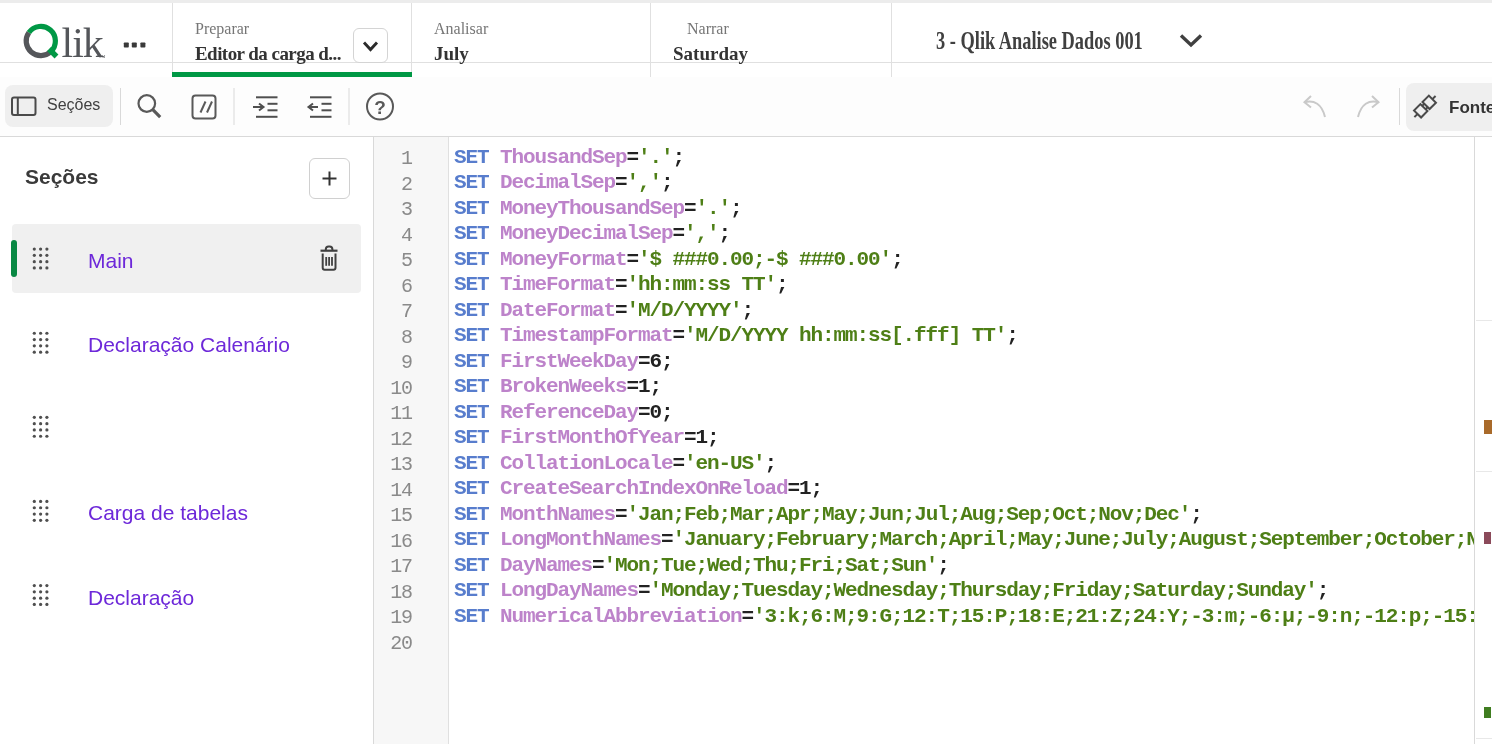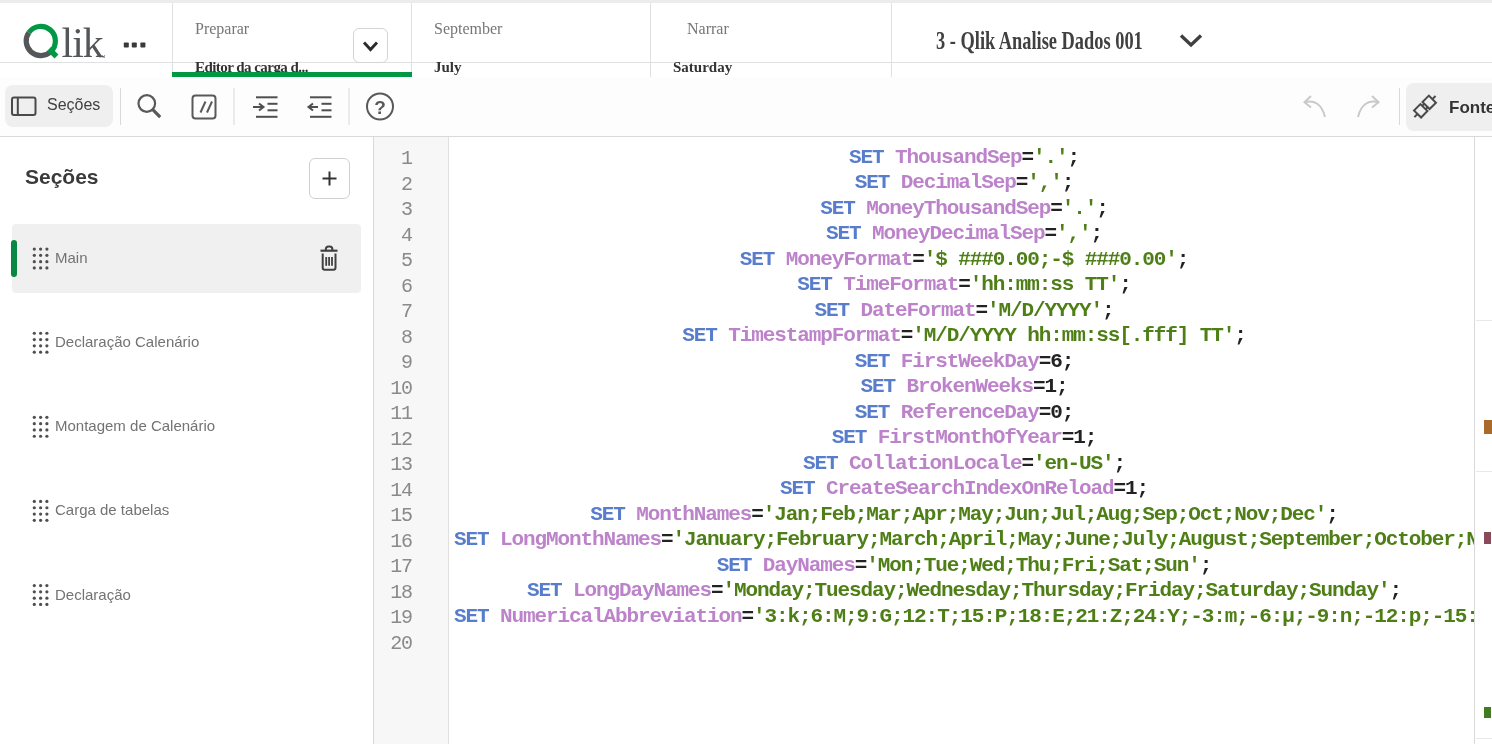--- a/index.html
+++ b/index.html
@@ -7,49 +7,49 @@
     font-family:"Liberation Sans", sans-serif; }
   .abs { position:absolute; }
   #stage { position:relative; width:1492px; height:744px; }
   .vline { position:absolute; width:1px; background:#e0e0e0; }
   .hline { position:absolute; height:1px; background:#e8e8e8; }
 
   
   #topstrip { left:0; top:0; width:1492px; height:3px; background:#ececec; }
   #topbar { left:0; top:3px; width:1492px; height:60px; background:#fff; border-bottom:1px solid #e0e0e0;font-family:Liberation Serif, serif; }
   .tabsub { position:absolute; font-size:16px; color:#767676; top:17px; }
-  .tabmain { position:absolute; font-size:15px; font-weight:bold; color:#333; top:56px; }
+  .tabmain { position:absolute; font-size:19px; font-weight:bold; color:#333; top:40px; }
   #greenline { left:172px; top:69px; width:240px; height:5px; background:#009845; }
   #chevbtn { left:353px; top:25px; width:35px; height:35px; border:1px solid #d4d4d4; border-radius:6px; background:#fff; }
   #apptitle { left:936px; top:23.5px; width:330px; font-size:24.5px; font-weight:bold; color:#404040; transform:scaleX(0.75); transform-origin:left top; white-space:nowrap; }
 
   
   #toolbar { left:0; top:77px; width:1492px; height:60px; background:#fdfdfd; border-bottom:1px solid #d9d9d9; }
   .tsep { position:absolute; width:1px; background:#d9d9d9; top:11px; height:37px; }
   #secbtn { left:5px; top:8px; width:108px; height:42px; background:#efefef; border-radius:8px; }
   #secbtn span { position:absolute; left:42px; top:11px; font-size:16px; color:#404040; }
   #fontebtn { left:1406px; top:6px; width:96px; height:48px; background:#efefef; border-radius:8px; }
   #fontebtn span { position:absolute; left:43px; top:15px; font-size:17px; font-weight:bold; color:#333; white-space:nowrap; }
 
   
   #sidebar { left:0; top:137px; width:374px; height:607px; background:#fff; border-right:1px solid #d9d9d9; }
   #sechead { position:absolute; left:25px; top:28px; font-size:21px; font-weight:bold; color:#3a3a3a; }
   #plusbtn { position:absolute; left:309px; top:21px; width:41px; height:41px; border:1px solid #d0d0d0; border-radius:6px; background:#fff; }
-  .item { position:absolute; left:55px; font-size:15px; color:#737373; }
+  .item { position:absolute; left:88px; font-size:21px; color:#6d28d9; }
   #mainitem { position:absolute; left:12px; top:87px; width:349px; height:69px; background:#f0f0f0; border-radius:4px; }
   #greenbar { position:absolute; left:11px; top:103px; width:6px; height:37px; background:#098843; border-radius:3px; }
 
   
   #gutter { left:374px; top:137px; width:74.5px; height:607px; background:#f7f7f7; border-right:1px solid #e0e0e0; }
   #gutnums { position:absolute; left:0; top:9px; width:38px; text-align:right;
     font-family:"Liberation Mono", monospace; font-size:20px; line-height:25.5px;
     color:#8a8a8a; letter-spacing:-1.1px; }
   #code { left:454px; top:144.5px; width:1020px; height:600px; overflow:hidden;
     font-family:"Liberation Mono", monospace; font-size:21px; font-weight:bold;
-    line-height:25.5px; letter-spacing:-1.1px; white-space:pre; color:#222;text-align:center; }
+    line-height:25.5px; letter-spacing:-1.1px; white-space:pre; color:#222; }
   .k { color:#587dcd; } 
   .v { color:#bd83ca; } 
   .s { color:#4e7f16; } 
 
   
   #rpanel { left:1475px; top:137px; width:17px; height:607px; background:#fff; border-left:1px solid #d9d9d9; margin-left:-1px; }
 </style>
 </head>
 <body>
 <div id="stage">
@@ -71,21 +71,21 @@
     <div class="vline" style="left:650px;top:0;height:74px"></div>
     <div class="vline" style="left:891px;top:0;height:74px"></div>
     <div class="tabsub" style="left:195px">Preparar</div>
     <div class="tabmain" style="left:195px;letter-spacing:-0.55px">Editor da carga d...</div>
     <div class="abs" id="chevbtn">
       <svg width="33" height="34">
           <path d="M10 13.5 L16.5 20.5 L23 13.5" fill="none" stroke="#2b2b2b" stroke-width="2.9"></path>
         </svg>
     </div>
     <div class="abs" id="greenline"></div>
-    <div class="tabsub" style="left:434px">September</div>
+    <div class="tabsub" style="left:434px">Analisar</div>
     <div class="tabmain" style="left:434px">July</div>
     <div class="tabsub" style="left:687px">Narrar</div>
     <div class="tabmain" style="left:673px">Saturday</div>
     <div class="abs" id="apptitle">3 - Qlik Analise Dados 001</div>
     <svg class="abs" style="left:1178px;top:28px" width="28" height="24">
       <path d="M3 4.5 L13 14 L23 4.5" fill="none" stroke="#404040" stroke-width="3.4"></path>
     </svg>
   </div>
 
   <div class="abs" id="toolbar">
@@ -233,21 +233,20 @@
         <path d="M325.8 114.5 v-1.2 a2.8 2.8 0 0 1 2.8 -2.8 h1 a2.8 2.8 0 0 1 2.8 2.8 v1.2"></path>
         <line x1="320.5" y1="114.7" x2="337.5" y2="114.7" stroke-width="2.2"></line>
         <path d="M322.7 117.5 v14.2 a2 2 0 0 0 2 2 h8.8 a2 2 0 0 0 2 -2 v-14.2"></path>
         <line x1="326.2" y1="121" x2="326.2" y2="129.8" stroke-width="1.8"></line>
         <line x1="329.1" y1="121" x2="329.1" y2="129.8" stroke-width="1.8"></line>
         <line x1="332" y1="121" x2="332" y2="129.8" stroke-width="1.8"></line>
       </g>
     </svg>
     <div class="item" style="top:112px">Main</div>
     <div class="item" style="top:196px">Declaração Calenário</div>
-    <div class="item" style="top:280px">Montagem de Calenário</div>
     <div class="item" style="top:364px">Carga de tabelas</div>
     <div class="item" style="top:449px">Declaração</div>
   </div>
 
   <div class="abs" id="gutter">
     <div id="gutnums">1<br>2<br>3<br>4<br>5<br>6<br>7<br>8<br>9<br>10<br>11<br>12<br>13<br>14<br>15<br>16<br>17<br>18<br>19<br>20</div>
   </div>
 
   <div class="abs" id="code"><div><span class="k">SET</span> <span class="v">ThousandSep</span>=<span class="s">'.'</span>;</div><div><span class="k">SET</span> <span class="v">DecimalSep</span>=<span class="s">','</span>;</div><div><span class="k">SET</span> <span class="v">MoneyThousandSep</span>=<span class="s">'.'</span>;</div><div><span class="k">SET</span> <span class="v">MoneyDecimalSep</span>=<span class="s">','</span>;</div><div><span class="k">SET</span> <span class="v">MoneyFormat</span>=<span class="s">'$ ###0.00;-$ ###0.00'</span>;</div><div><span class="k">SET</span> <span class="v">TimeFormat</span>=<span class="s">'hh:mm:ss TT'</span>;</div><div><span class="k">SET</span> <span class="v">DateFormat</span>=<span class="s">'M/D/YYYY'</span>;</div><div><span class="k">SET</span> <span class="v">TimestampFormat</span>=<span class="s">'M/D/YYYY hh:mm:ss[.fff] TT'</span>;</div><div><span class="k">SET</span> <span class="v">FirstWeekDay</span>=6;</div><div><span class="k">SET</span> <span class="v">BrokenWeeks</span>=1;</div><div><span class="k">SET</span> <span class="v">ReferenceDay</span>=0;</div><div><span class="k">SET</span> <span class="v">FirstMonthOfYear</span>=1;</div><div><span class="k">SET</span> <span class="v">CollationLocale</span>=<span class="s">'en-US'</span>;</div><div><span class="k">SET</span> <span class="v">CreateSearchIndexOnReload</span>=1;</div><div><span class="k">SET</span> <span class="v">MonthNames</span>=<span class="s">'Jan;Feb;Mar;Apr;May;Jun;Jul;Aug;Sep;Oct;Nov;Dec'</span>;</div><div><span class="k">SET</span> <span class="v">LongMonthNames</span>=<span class="s">'January;February;March;April;May;June;July;August;September;October;November;December'</span>;</div><div><span class="k">SET</span> <span class="v">DayNames</span>=<span class="s">'Mon;Tue;Wed;Thu;Fri;Sat;Sun'</span>;</div><div><span class="k">SET</span> <span class="v">LongDayNames</span>=<span class="s">'Monday;Tuesday;Wednesday;Thursday;Friday;Saturday;Sunday'</span>;</div><div><span class="k">SET</span> <span class="v">NumericalAbbreviation</span>=<span class="s">'3:k;6:M;9:G;12:T;15:P;18:E;21:Z;24:Y;-3:m;-6:µ;-9:n;-12:p;-15:f;-18:a;-21:z;-24:y'</span>;</div></div>
 

